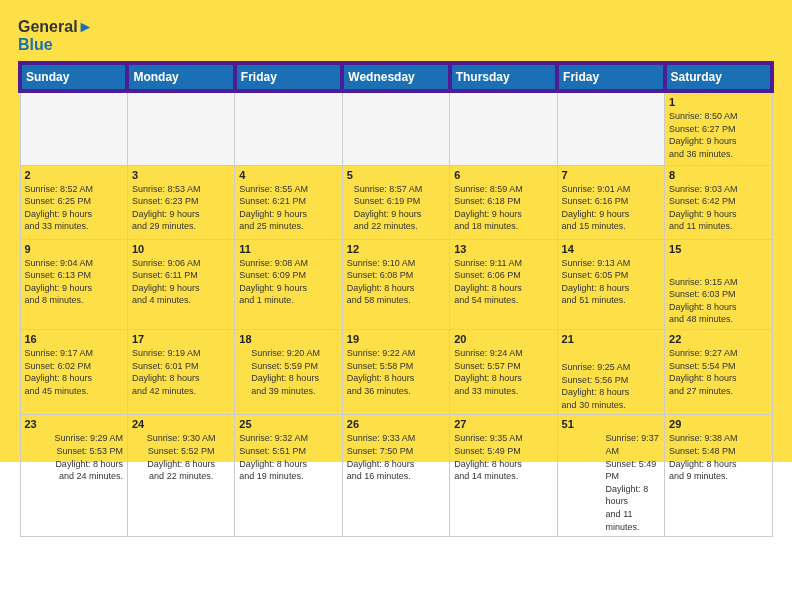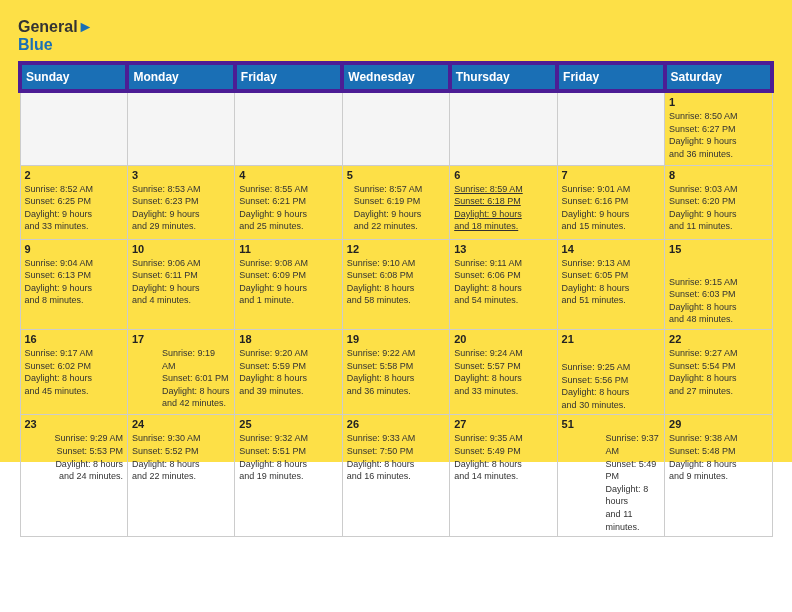--- a/index.html
+++ b/index.html
@@ -150,36 +150,36 @@
           </td>
           <td>
             <span class="day-num">5</span>
             <div class="day-info" style="white-space: pre-line; margin-left: 7px;">Sunrise: 8:57 AM
 Sunset: 6:19 PM
 Daylight: 9 hours
 and 22 minutes.</div>
           </td>
           <td>
             <span class="day-num">6</span>
-            <div class="day-info" style="white-space: pre-line; text-decoration: underline;">Sunrise: 8:59 AM
+            <div class="day-info" style="white-space: pre-line;">Sunrise: 8:59 AM
 Sunset: 6:18 PM
 Daylight: 9 hours
 and 18 minutes.</div>
           </td>
           <td>
             <span class="day-num">7</span>
             <div class="day-info" style="white-space: pre-line;">Sunrise: 9:01 AM
 Sunset: 6:16 PM
 Daylight: 9 hours
 and 15 minutes.</div>
           </td>
           <td>
             <span class="day-num">8</span>
             <div class="day-info" style="white-space: pre-line;">Sunrise: 9:03 AM
-Sunset: 6:20 PM
+Sunset: 6:42 PM
 Daylight: 9 hours
 and 11 minutes.</div>
           </td>
         </tr>
         <tr>
           <td>
             <span class="day-num">9</span>
             <div class="day-info" style="white-space: pre-line;">Sunrise: 9:04 AM
 Sunset: 6:13 PM
 Daylight: 9 hours
@@ -231,28 +231,28 @@
         <tr>
           <td>
             <span class="day-num">16</span>
             <div class="day-info" style="white-space: pre-line;">Sunrise: 9:17 AM
 Sunset: 6:02 PM
 Daylight: 8 hours
 and 45 minutes.</div>
           </td>
           <td>
             <span class="day-num">17</span>
-            <div class="day-info" style="white-space: pre-line; margin-left: 30px;">Sunrise: 9:19 AM
+            <div class="day-info" style="white-space: pre-line;">Sunrise: 9:19 AM
 Sunset: 6:01 PM
 Daylight: 8 hours
 and 42 minutes.</div>
           </td>
           <td>
             <span class="day-num">18</span>
-            <div class="day-info" style="white-space: pre-line;">Sunrise: 9:20 AM
+            <div class="day-info" style="white-space: pre-line; margin-left: 12px;">Sunrise: 9:20 AM
 Sunset: 5:59 PM
 Daylight: 8 hours
 and 39 minutes.</div>
           </td>
           <td>
             <span class="day-num">19</span>
             <div class="day-info" style="white-space: pre-line;">Sunrise: 9:22 AM
 Sunset: 5:58 PM
 Daylight: 8 hours
 and 36 minutes.</div>
@@ -282,21 +282,21 @@
         <tr>
           <td>
             <span class="day-num">23</span>
             <div class="day-info" style="white-space: pre-line; text-align: right;">Sunrise: 9:29 AM
 Sunset: 5:53 PM
 Daylight: 8 hours
 and 24 minutes.</div>
           </td>
           <td>
             <span class="day-num">24</span>
-            <div class="day-info" style="white-space: pre-line;">Sunrise: 9:30 AM
+            <div class="day-info" style="white-space: pre-line; text-align: center;">Sunrise: 9:30 AM
 Sunset: 5:52 PM
 Daylight: 8 hours
 and 22 minutes.</div>
           </td>
           <td>
             <span class="day-num">25</span>
             <div class="day-info" style="white-space: pre-line;">Sunrise: 9:32 AM
 Sunset: 5:51 PM
 Daylight: 8 hours
 and 19 minutes.</div>

